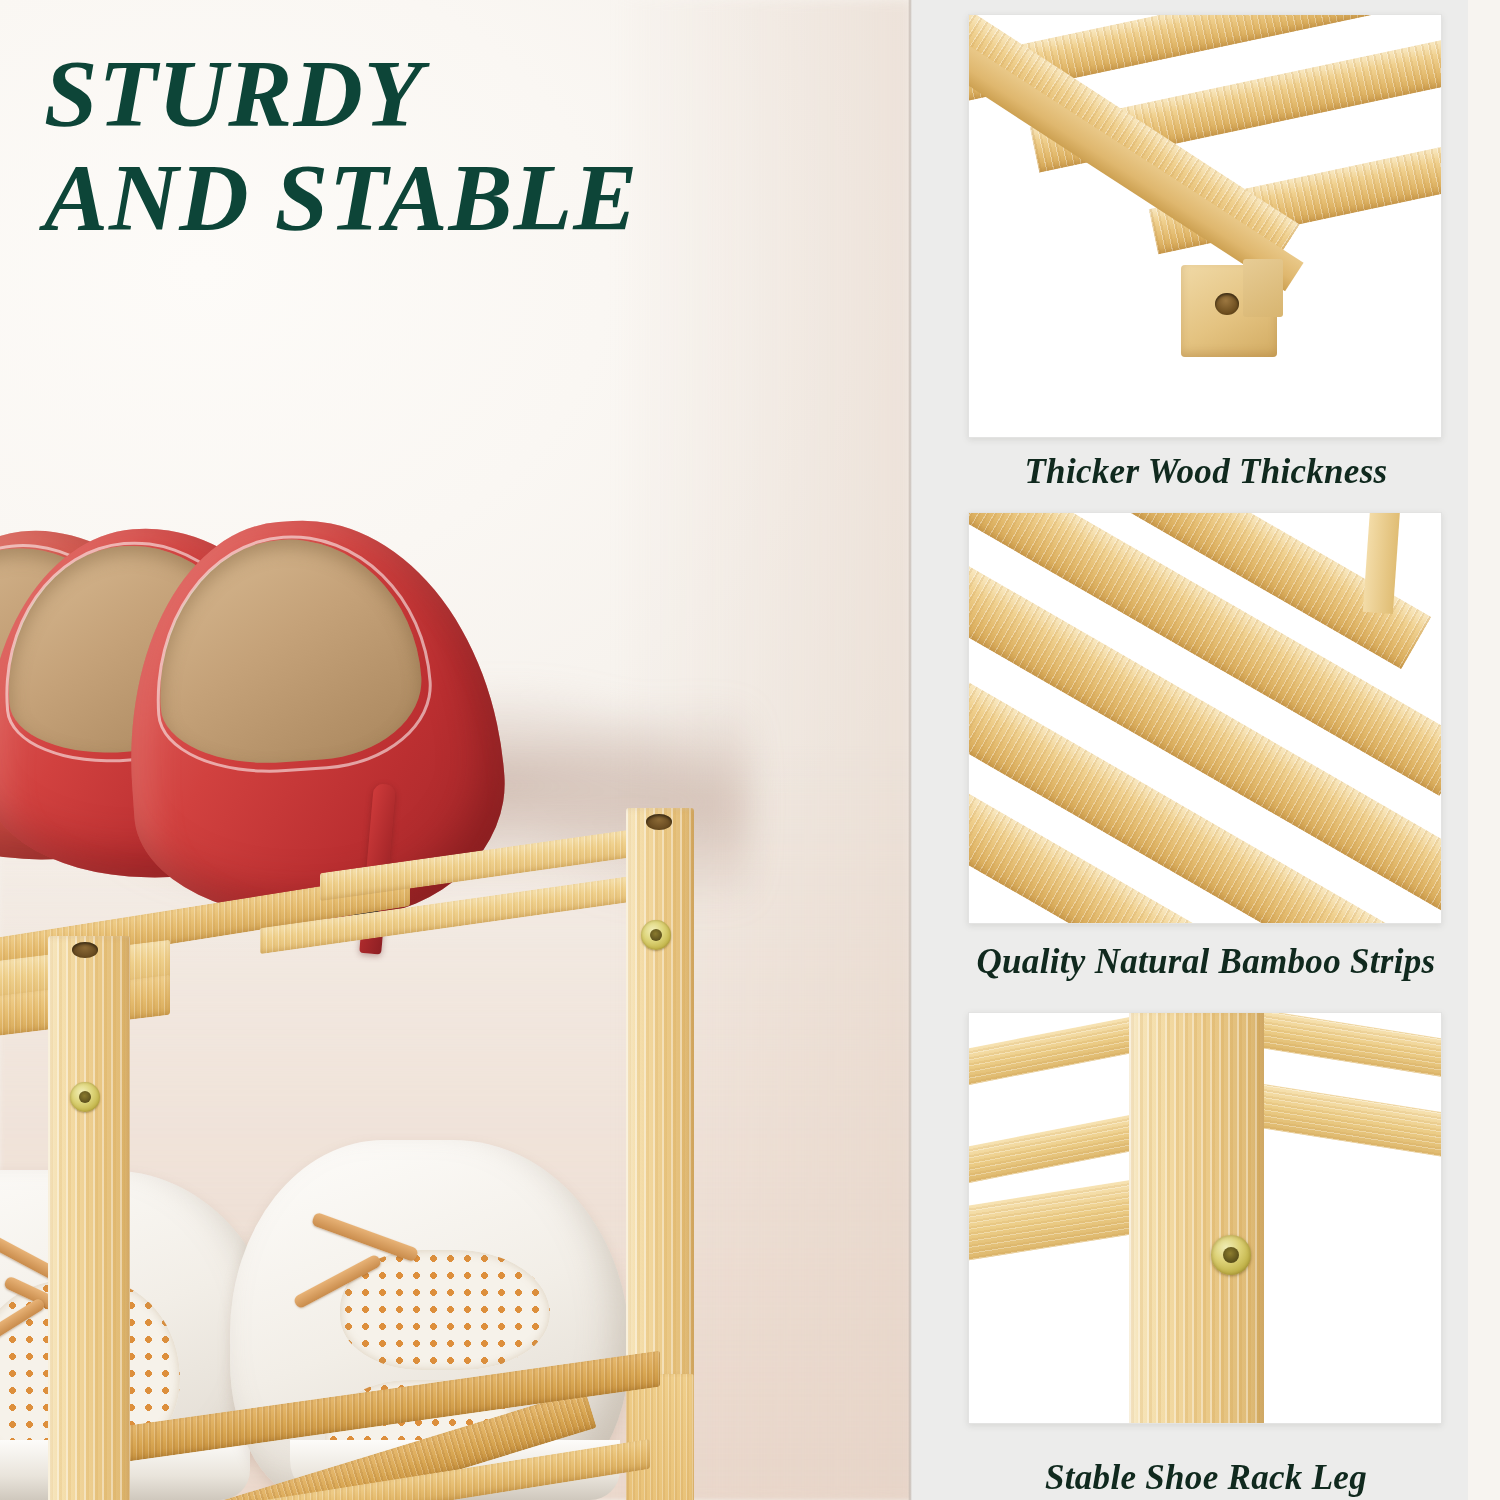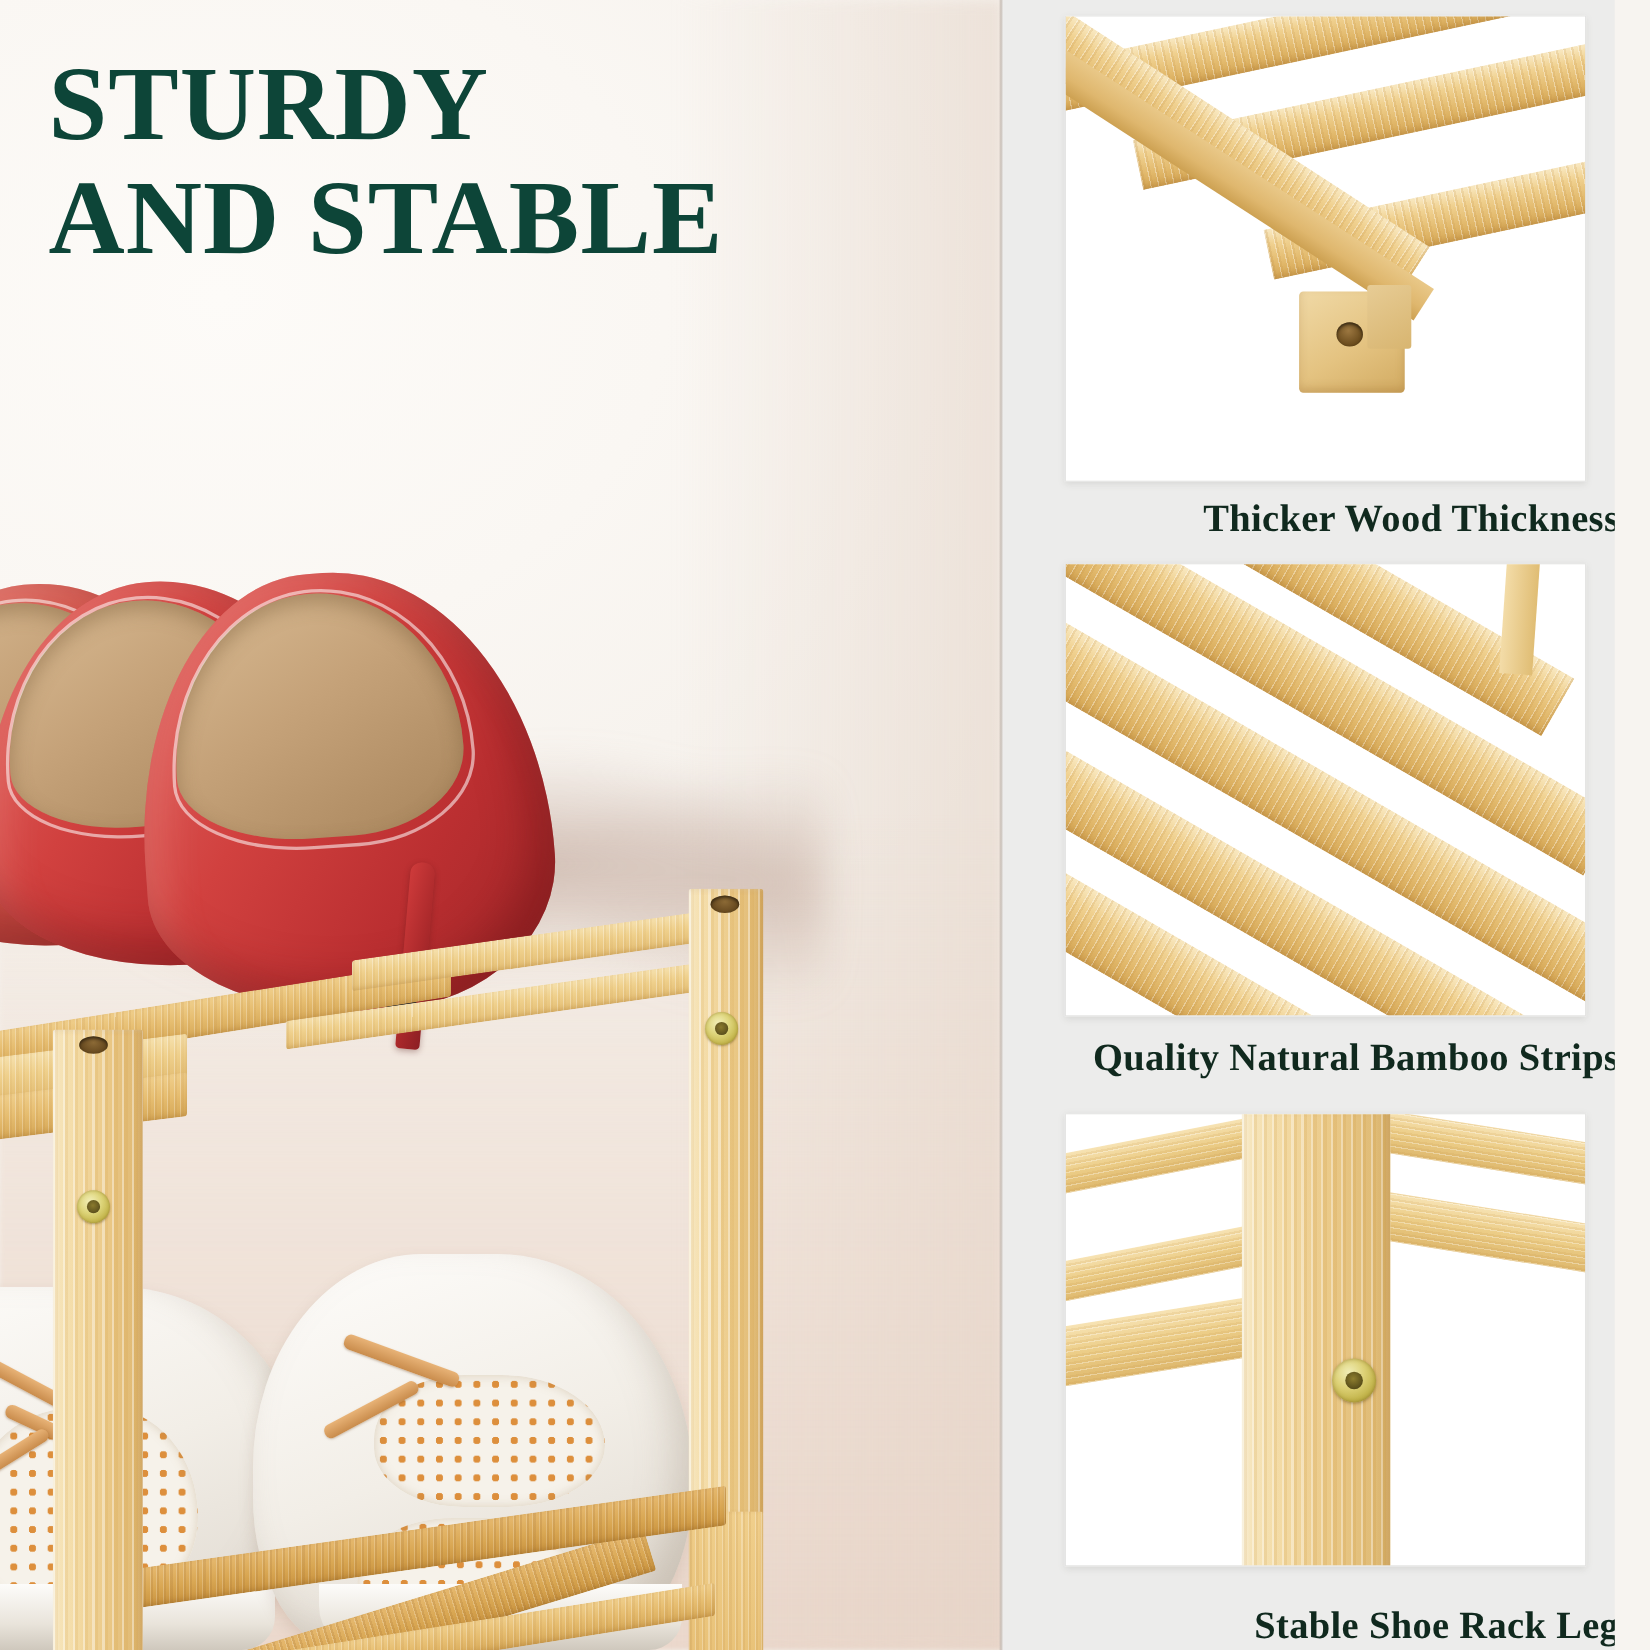--- a/index.html
+++ b/index.html
@@ -1,21 +1,21 @@
 <!DOCTYPE html>
 <html><head>
 <meta charset="utf-8">
 <style>
   html,body{margin:0;padding:0;}
   body{
     width:1500px;height:1500px;overflow:hidden;
     font-family:"Liberation Serif",serif;
     background:#f7f4f0;
   }
-  .stage{position:relative;width:1468px;height:1500px;overflow:hidden;}
+  .stage{position:relative;width:1468px;height:1500px;overflow:hidden;font-style:italic;}
 
   
   .hero{position:absolute;left:0;top:0;width:912px;height:1500px;overflow:hidden;
         background:
           radial-gradient(ellipse 900px 700px at 22% 18%, #fdfbf8 0%, #faf7f3 45%, #f4efe9 100%),
           linear-gradient(170deg,#fbf9f6 0%,#f6f1ec 60%,#efe7e0 100%);
   }
   
   .wall-warm{position:absolute;left:0;bottom:0;width:912px;height:760px;
     background:linear-gradient(180deg, rgba(240,225,214,0) 0%, rgba(238,220,208,.55) 45%, rgba(233,212,199,.85) 100%);
@@ -99,21 +99,21 @@
   .lace{position:absolute;background:linear-gradient(180deg,#e8b377,#c98c4c);border-radius:6px;
     box-shadow:0 1px 2px rgba(120,80,40,.35);}
 
   
   .right{position:absolute;left:912px;top:0;width:588px;height:1500px;background:#ececeb;}
   .divider{position:absolute;left:908px;top:0;width:4px;height:1500px;
     background:linear-gradient(90deg,rgba(200,190,182,.0),rgba(196,186,178,.9),rgba(236,236,235,1));}
 
   .panel{position:absolute;background:#ffffff;border:1px solid #e3e3e2;overflow:hidden;
     box-shadow:0 2px 6px rgba(120,120,118,.18);}
-  .cap{position:absolute;width:532px;text-align:right;
+  .cap{position:absolute;width:532px;text-align:center;
     color:#10291e;font-weight:700;font-size:35px;letter-spacing:.3px;
     font-family:"Liberation Serif",serif;}
 
   .slat{position:absolute;}
   .slat-h{background:
      repeating-linear-gradient(0deg, rgba(255,255,255,.30) 0 1px, rgba(200,150,75,.14) 1px 3px, rgba(255,255,255,0) 3px 6px),
      linear-gradient(180deg,#f7e3b4 0%,#eccd87 48%,#deb86d 100%);}
   .slat-strip{background:
      repeating-linear-gradient(90deg, rgba(255,255,255,.34) 0 1px, rgba(195,145,70,.18) 1px 3px, rgba(255,255,255,0) 3px 7px),
      linear-gradient(180deg,#f9e9c2 0%,#f0d190 30%,#e2b96c 70%,#d3a452 100%);

